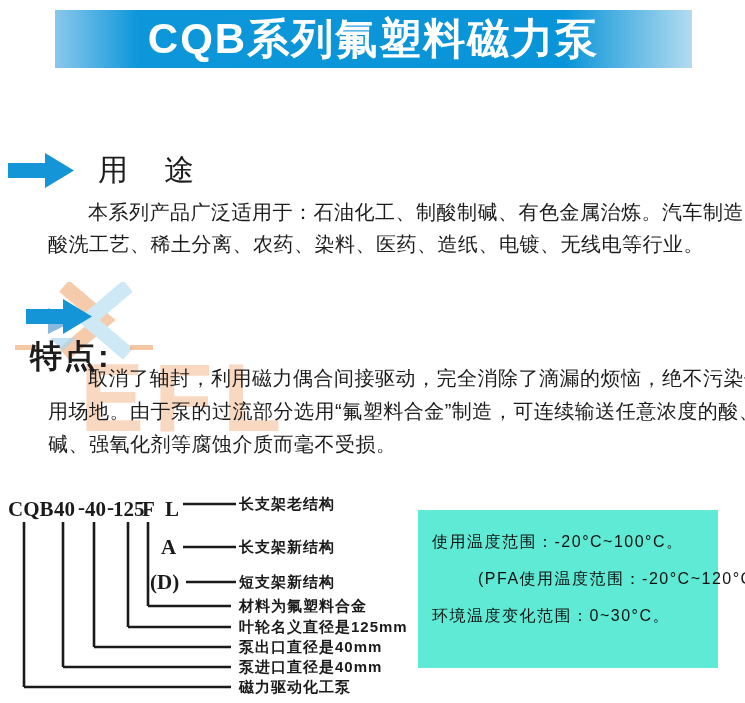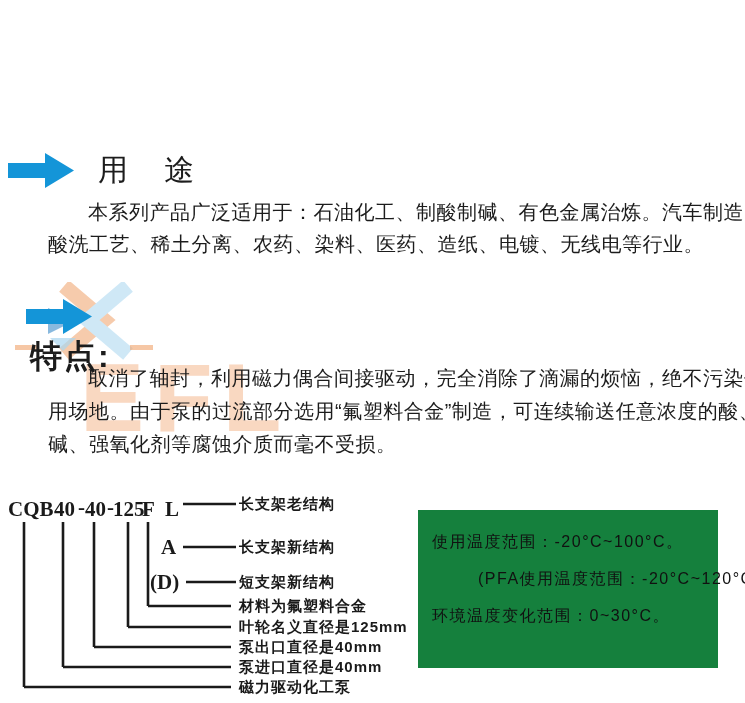--- a/index.html
+++ b/index.html
@@ -130,38 +130,41 @@
     fill: #1a1a1a;
     letter-spacing: 1px;
   }
   .connector { stroke: #1a1a1a; stroke-width: 2.6; }
 
   
   .info-box {
     position: absolute;
     left: 418px; top: 510px;
     width: 300px; height: 158px;
-    background: #15803d;
+    background: #5eead4;
     padding: 13px 0 0 14px;
     z-index: 1;
   }
   .info-line {
     font-size: 16px;
     line-height: 37px;
     color: #111111;
     letter-spacing: 1.5px;
     white-space: nowrap;
   }
   .info-line.indent { padding-left: 46px; }
 </style>
 </head>
 <body>
 
 <div class="page">
 
+  <div class="banner">
+    <span class="banner-title">CQB系列氟塑料磁力泵</span>
+  </div>
 
   <div class="section-header usage-header">
     <svg class="arrow-icon" width="66" height="37" viewBox="0 0 66 37">
       <polygon points="0,11 37,11 37,1 66,18.5 37,36 37,26 0,26" fill="#1495d8"></polygon>
     </svg>
     <span class="section-heading usage-heading">用 途</span>
   </div>
   <p class="body-text usage-text">本系列产品广泛适用于：石油化工、制酸制碱、有色金属治炼。汽车制造的酸洗工艺、稀土分离、农药、染料、医药、造纸、电镀、无线电等行业。</p>
 
   <svg class="watermark-x" width="100" height="78" viewBox="0 0 100 78">

